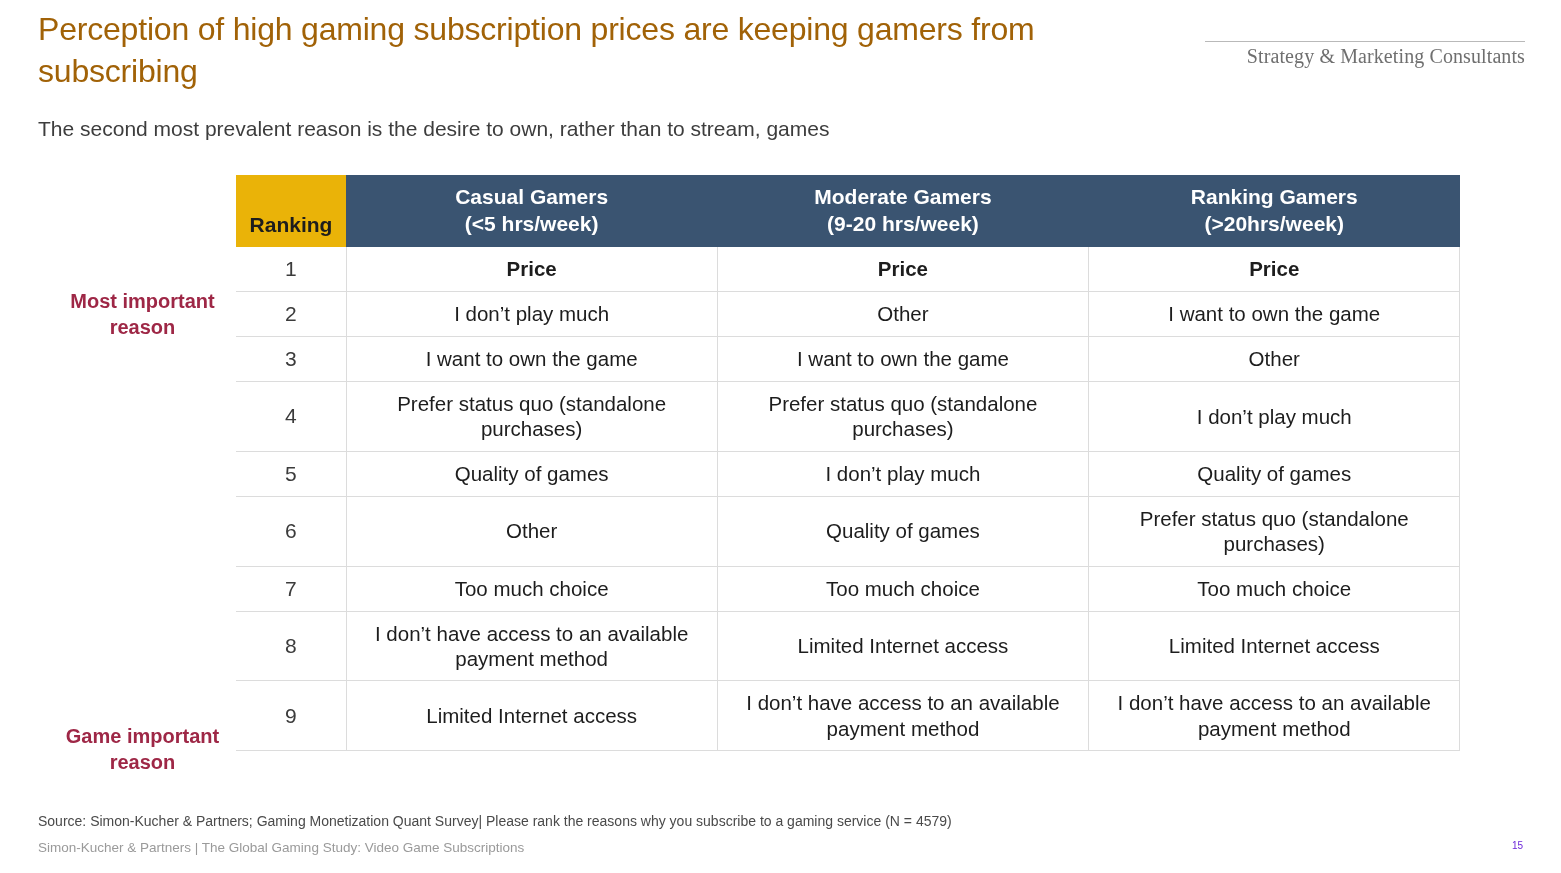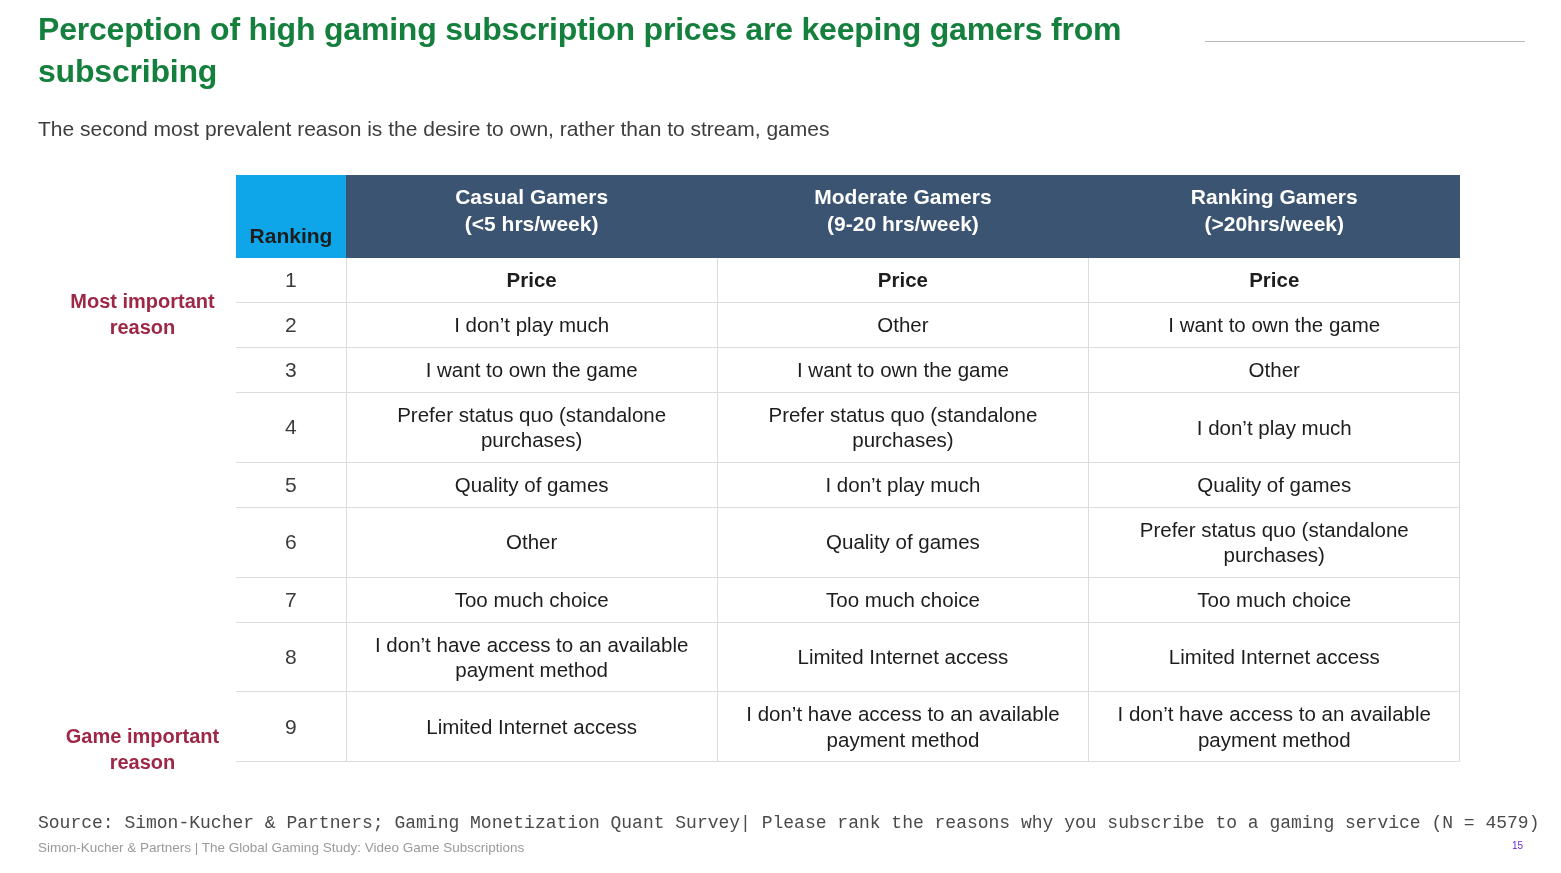--- a/index.html
+++ b/index.html
@@ -16,23 +16,23 @@
     overflow: hidden;
   }
 
   
   .slide-title {
     position: absolute;
     left: 38px;
     top: 8px;
     width: 1090px;
     font-size: 32px;
-    font-weight: bold;
+    font-weight: normal;
     line-height: 1.32;
-    color: #15803d;
+    color: #a16207;
     letter-spacing: -0.2px;
   }
   .slide-subtitle {
     position: absolute;
     left: 38px;
     top: 115px;
     width: 1120px;
     font-size: 21px;
     font-weight: normal;
     color: #3d3d3d;
@@ -102,26 +102,26 @@
   .band-title td.rank-spacer {
     background: #ffffff;
   }
   .band-group td {
     background: #3a5471;
     color: #ffffff;
     font-size: 21px;
     font-weight: bold;
     text-align: center;
     line-height: 1.28;
-    padding: 9px 4px 20px 4px;
+    padding: 9px 4px 9px 4px;
     border: none;
     vertical-align: middle;
   }
   .band-group td.rank-head {
-    background: #0ea5e9;
+    background: #eab308;
     color: #1d1d1d;
     font-size: 21px;
     font-weight: bold;
     vertical-align: bottom;
     padding-bottom: 8px;
     text-align: center;
   }
 
   tr.body-row td {
     border: 1px solid #dcdcdc;
@@ -162,24 +162,23 @@
     line-height: 1.3;
   }
   .side-label.most { left: 40px; top: 288px; }
   .side-label.least { left: 40px; top: 723px; }
 
   
   .source-line {
     position: absolute;
     left: 38px;
     top: 813px;
-    font-size: 18px;
+    font-size: 14px;
     color: #4a4a4a;
     white-space: nowrap;
-    font-family: Liberation Mono, monospace;
   }
   .footer-line {
     position: absolute;
     left: 38px;
     top: 840px;
     font-size: 13.5px;
     color: #9a9a9a;
     white-space: nowrap;
   }
   .page-number {
@@ -191,20 +190,21 @@
   }
 </style>
 </head>
 <body>
 
 <div class="slide-title">Perception of high gaming subscription prices are keeping gamers from subscribing</div>
 <div class="slide-subtitle">The second most prevalent reason is the desire to own, rather than to stream, games</div>
 
 <div class="logo-block">
   <div class="logo-rule"></div>
+  <div class="logo-sub">Strategy &amp; Marketing Consultants</div>
 </div>
 
 <div class="side-label most">Most important reason</div>
 <div class="side-label least">Game important reason</div>
 
 <div class="table-wrap">
   <table class="matrix">
     <colgroup>
       <col class="c-rank">
         <col class="c-data">

